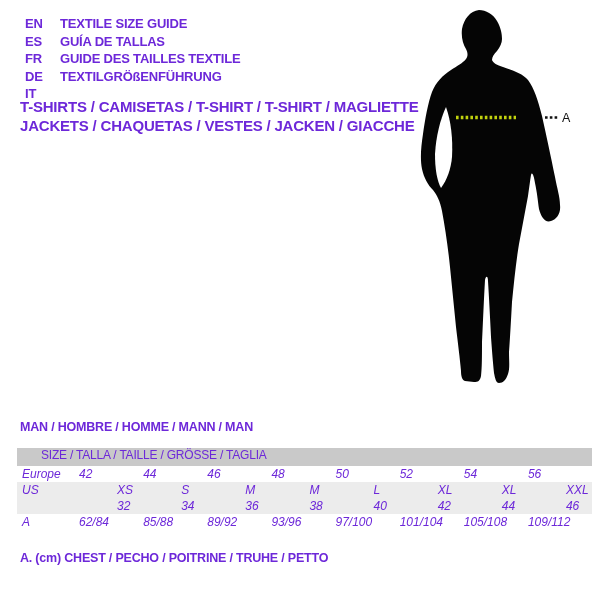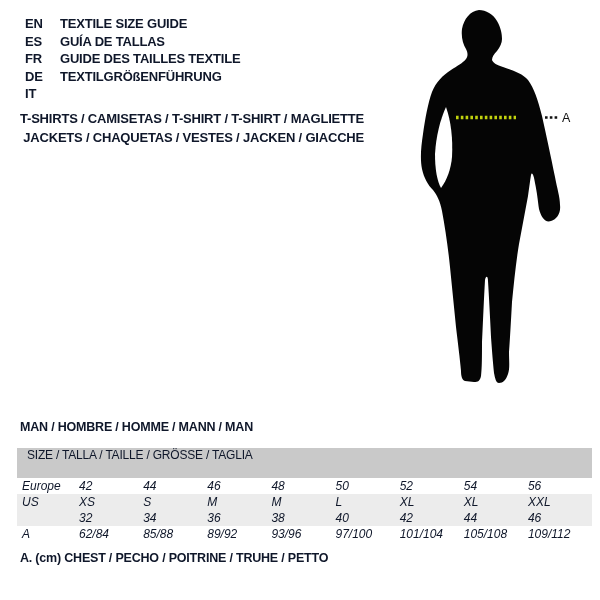--- a/index.html
+++ b/index.html
@@ -1,40 +1,40 @@
 <!DOCTYPE html>
 <html><head>
 <meta charset="utf-8">
 <style>
   html,body{margin:0;padding:0;background:#fff;}
   .page{
     position:relative;width:600px;height:600px;background:#ffffff;
-    font-family:"Liberation Sans",sans-serif;color:#0f172a;overflow:hidden;
+    font-family:"Liberation Sans",sans-serif;color:#6d28d9;overflow:hidden;
   }
   
   .lang-list{position:absolute;left:25px;top:15px;font-size:13px;font-weight:bold;
     letter-spacing:-0.2px;line-height:17.5px;white-space:nowrap;}
   .lang-row{display:flex;}
   .lang-code{display:inline-block;width:35px;}
   
-  .categories{position:absolute;left:20px;top:109px;font-size:13px;font-weight:bold;
-    letter-spacing:-0.2px;line-height:19px;white-space:nowrap;text-align:right;}
+  .categories{position:absolute;left:20px;top:97px;font-size:15px;font-weight:bold;
+    letter-spacing:-0.2px;line-height:19px;white-space:nowrap;}
   
   .figure{position:absolute;left:395px;top:0;width:205px;height:410px;}
   .figure svg{display:block;width:205px;height:410px;}
   .measure-label-text{font-family:"Liberation Sans",sans-serif;font-size:12.5px;fill:#111;}
   
   .man-title{position:absolute;left:20px;top:420px;font-size:12.5px;font-weight:bold;
     letter-spacing:-0.2px;white-space:nowrap;}
   
   .size-table{position:absolute;left:17px;top:448px;width:575px;font-size:12px;}
-  .t-header{background:#c9c9c9;height:30px;line-height:15px;padding-left:10px;
+  .t-header{background:#c9c9c9;height:18px;line-height:15px;padding-left:24px;
     letter-spacing:-0.2px;}
   .t-row{display:flex;height:16px;line-height:16px;font-style:italic;}
-  .t-row.shaded{background:#ececec;}
+  .t-row.shaded{background:#ececec;gap:38px;}
   .t-label{width:62px;padding-left:5px;box-sizing:border-box;}
   .t-cell{flex:1;text-align:left;}
   
   .footnote{position:absolute;left:20px;top:551px;font-size:12.5px;font-weight:bold;
     letter-spacing:-0.2px;white-space:nowrap;}
 </style>
 </head>
 <body>
 
 <div class="page">

